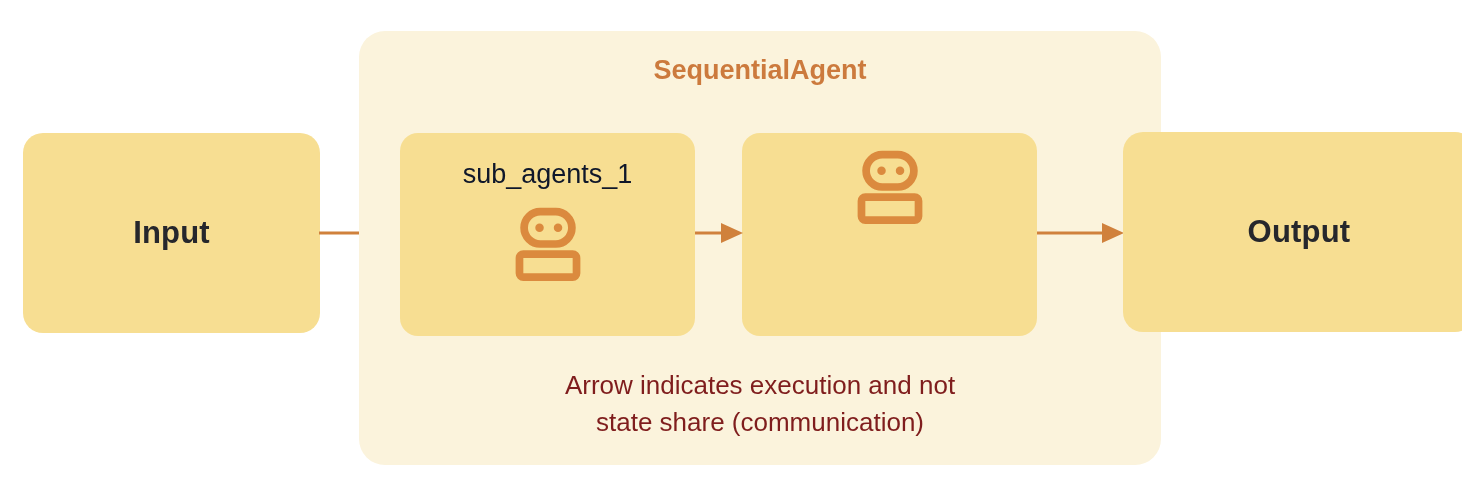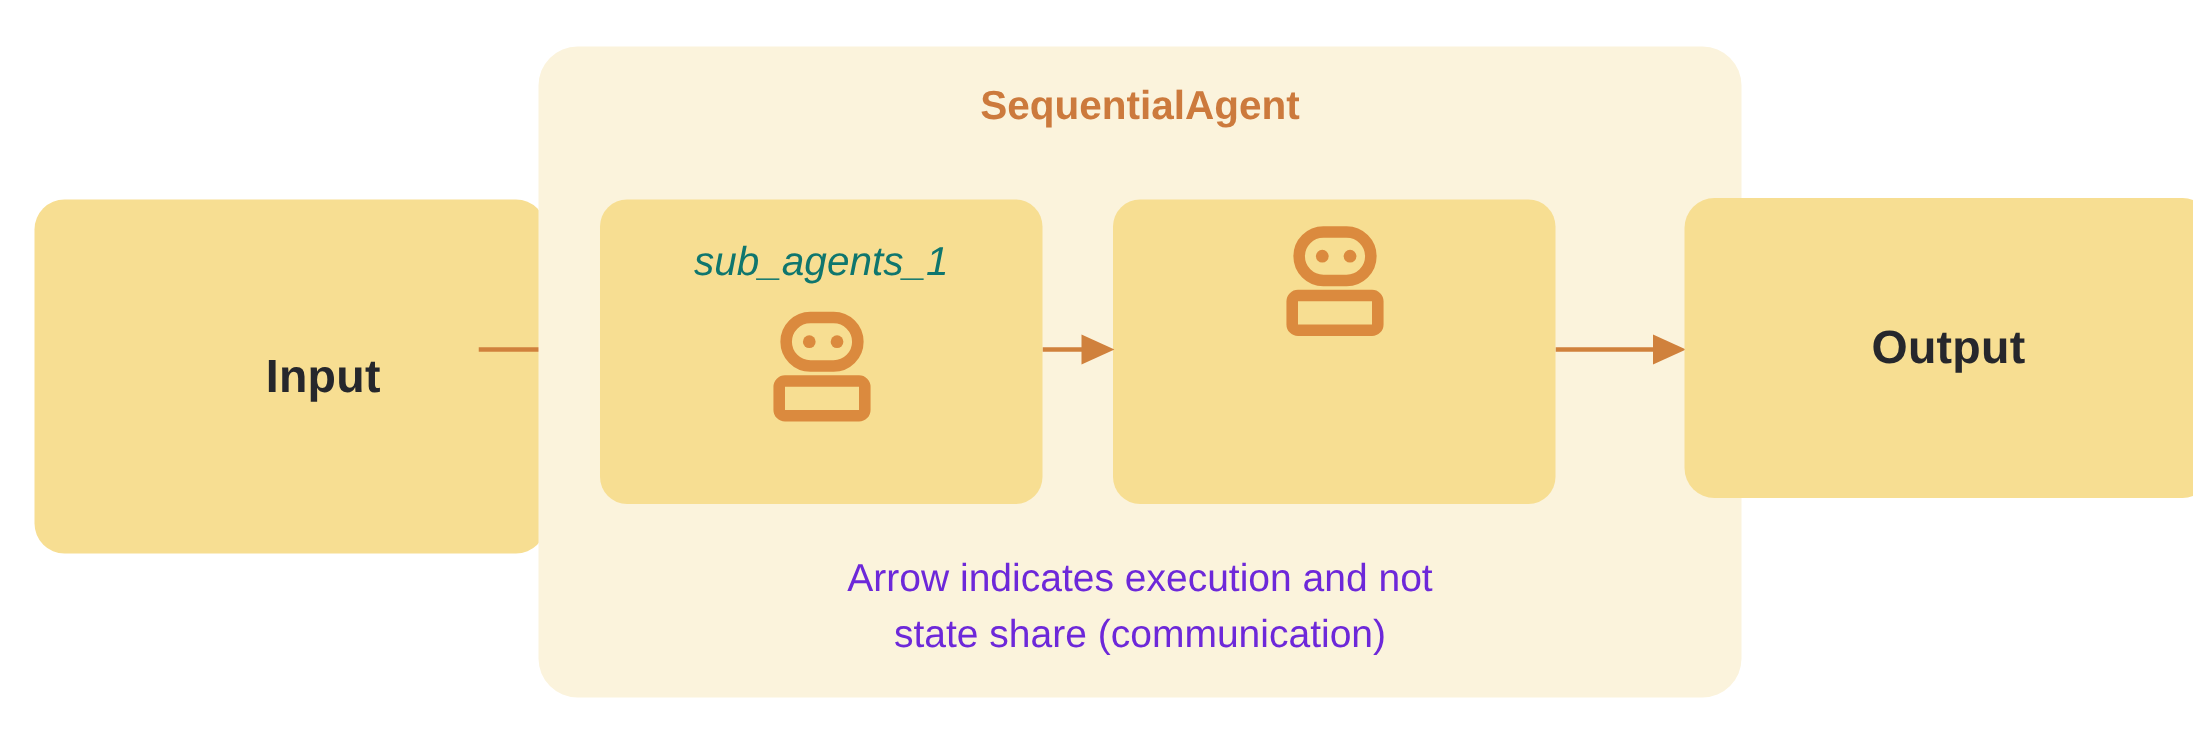--- a/index.html
+++ b/index.html
@@ -22,21 +22,21 @@
     display: flex;
     align-items: center;
     justify-content: center;
   }
   .io-label {
     font-size: 31px;
     font-weight: 700;
     color: #26272C;
     letter-spacing: 0.2px;
   }
-  .node-input  { left: 23px;  top: 133px; width: 297px; height: 236px; padding-left: 44px; }
+  .node-input  { left: 23px;  top: 133px; width: 297px; height: 200px; }
   .node-output { left: 1123px; top: 132px; width: 352px; height: 200px; }
 
   .panel {
     position: absolute;
     left: 359px;
     top: 31px;
     width: 802px;
     height: 434px;
     background: #FBF3DC;
     border-radius: 26px;
@@ -61,36 +61,35 @@
     display: flex;
     flex-direction: column;
     align-items: center;
   }
   .sub-node-1 { left: 41px; }
   .sub-node-2 { left: 383px; }
   .sub-label {
     margin-top: 26px;
     font-size: 27px;
     font-weight: 400;
-    color: #0f766e;
-    font-style: italic;
+    color: #0f172a;
   }
   .robot-icon {
     margin-top: 16px;
     display: block;
   }
   .note {
     position: absolute;
     top: 336px;
     left: 0;
     width: 100%;
     text-align: center;
     font-size: 26px;
     line-height: 37px;
-    color: #6d28d9;
+    color: #7f1d1d;
   }
   .arrow {
     position: absolute;
     top: 220px;
     height: 26px;
   }
   .arrow-1 { left: 319px; width: 82px; }
   .arrow-2 { left: 695px; width: 48px; }
   .arrow-3 { left: 1037px; width: 87px; }
 </style>

